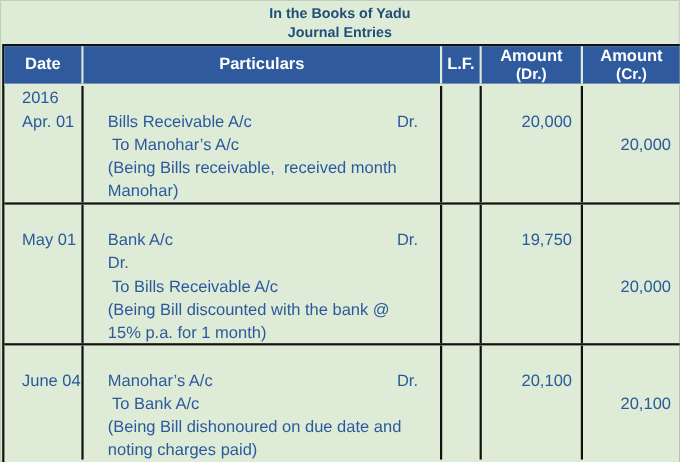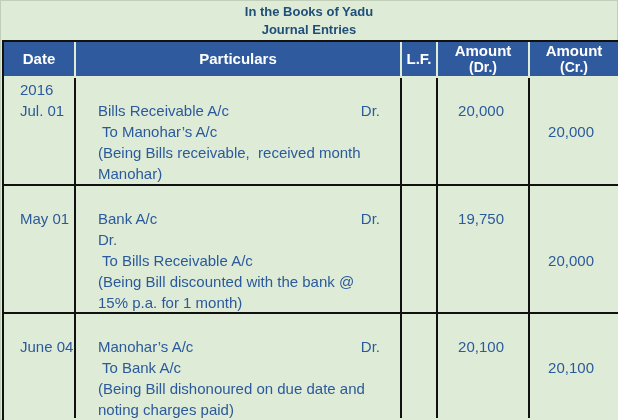--- a/index.html
+++ b/index.html
@@ -40,21 +40,21 @@
   }
   .entry.e1{height:108px;}
   .entry.e2{height:128px;}
   .entry.e3{height:104px;border-bottom:none;}
   .cell{border-right:2px solid var(--line);box-sizing:border-box;overflow:hidden;padding-top:1px;}
   .cell.last{border-right:none;}
   .line{height:21px;line-height:21px;font-size:15px;color:var(--txt);white-space:pre;}
   .date-col .line{padding-left:16px;}
   .part-col .line{display:flex;justify-content:space-between;padding-left:22px;}
   .drmark{padding-right:20px;}
-  .amt-col .line{text-align:right;padding-right:24px;display:block;}
+  .amt-col .line{text-align:right;padding-right:8px;display:block;}
 </style>
 </head>
 <body>
 
 <div class="page">
   <div class="title-block">
     <div class="title-line">In the Books of Yadu</div>
     <div class="title-line">Journal Entries</div>
   </div>
   <div class="jtable">
@@ -68,21 +68,21 @@
       </div>
       <div class="th last">
         <div>Amount</div>
         <div class="h2">(Cr.)</div>
       </div>
     </div>
     <div id="entries">
         <div class="entry e1">
           <div class="cell date-col">
             <div class="line">2016</div>
-            <div class="line">Jul. 01</div>
+            <div class="line">Apr. 01</div>
             <div class="line"></div>
             <div class="line"></div>
             <div class="line"></div>
           </div>
           <div class="cell part-col">
             <div class="line"><span class="ptext"></span></div>
             <div class="line"><span class="ptext">Bills Receivable A/c</span><span class="drmark">Dr.</span></div>
             <div class="line"><span class="ptext"> To Manohar’s A/c</span></div>
             <div class="line"><span class="ptext">(Being Bills receivable,  received month</span></div>
             <div class="line"><span class="ptext">Manohar)</span></div>

